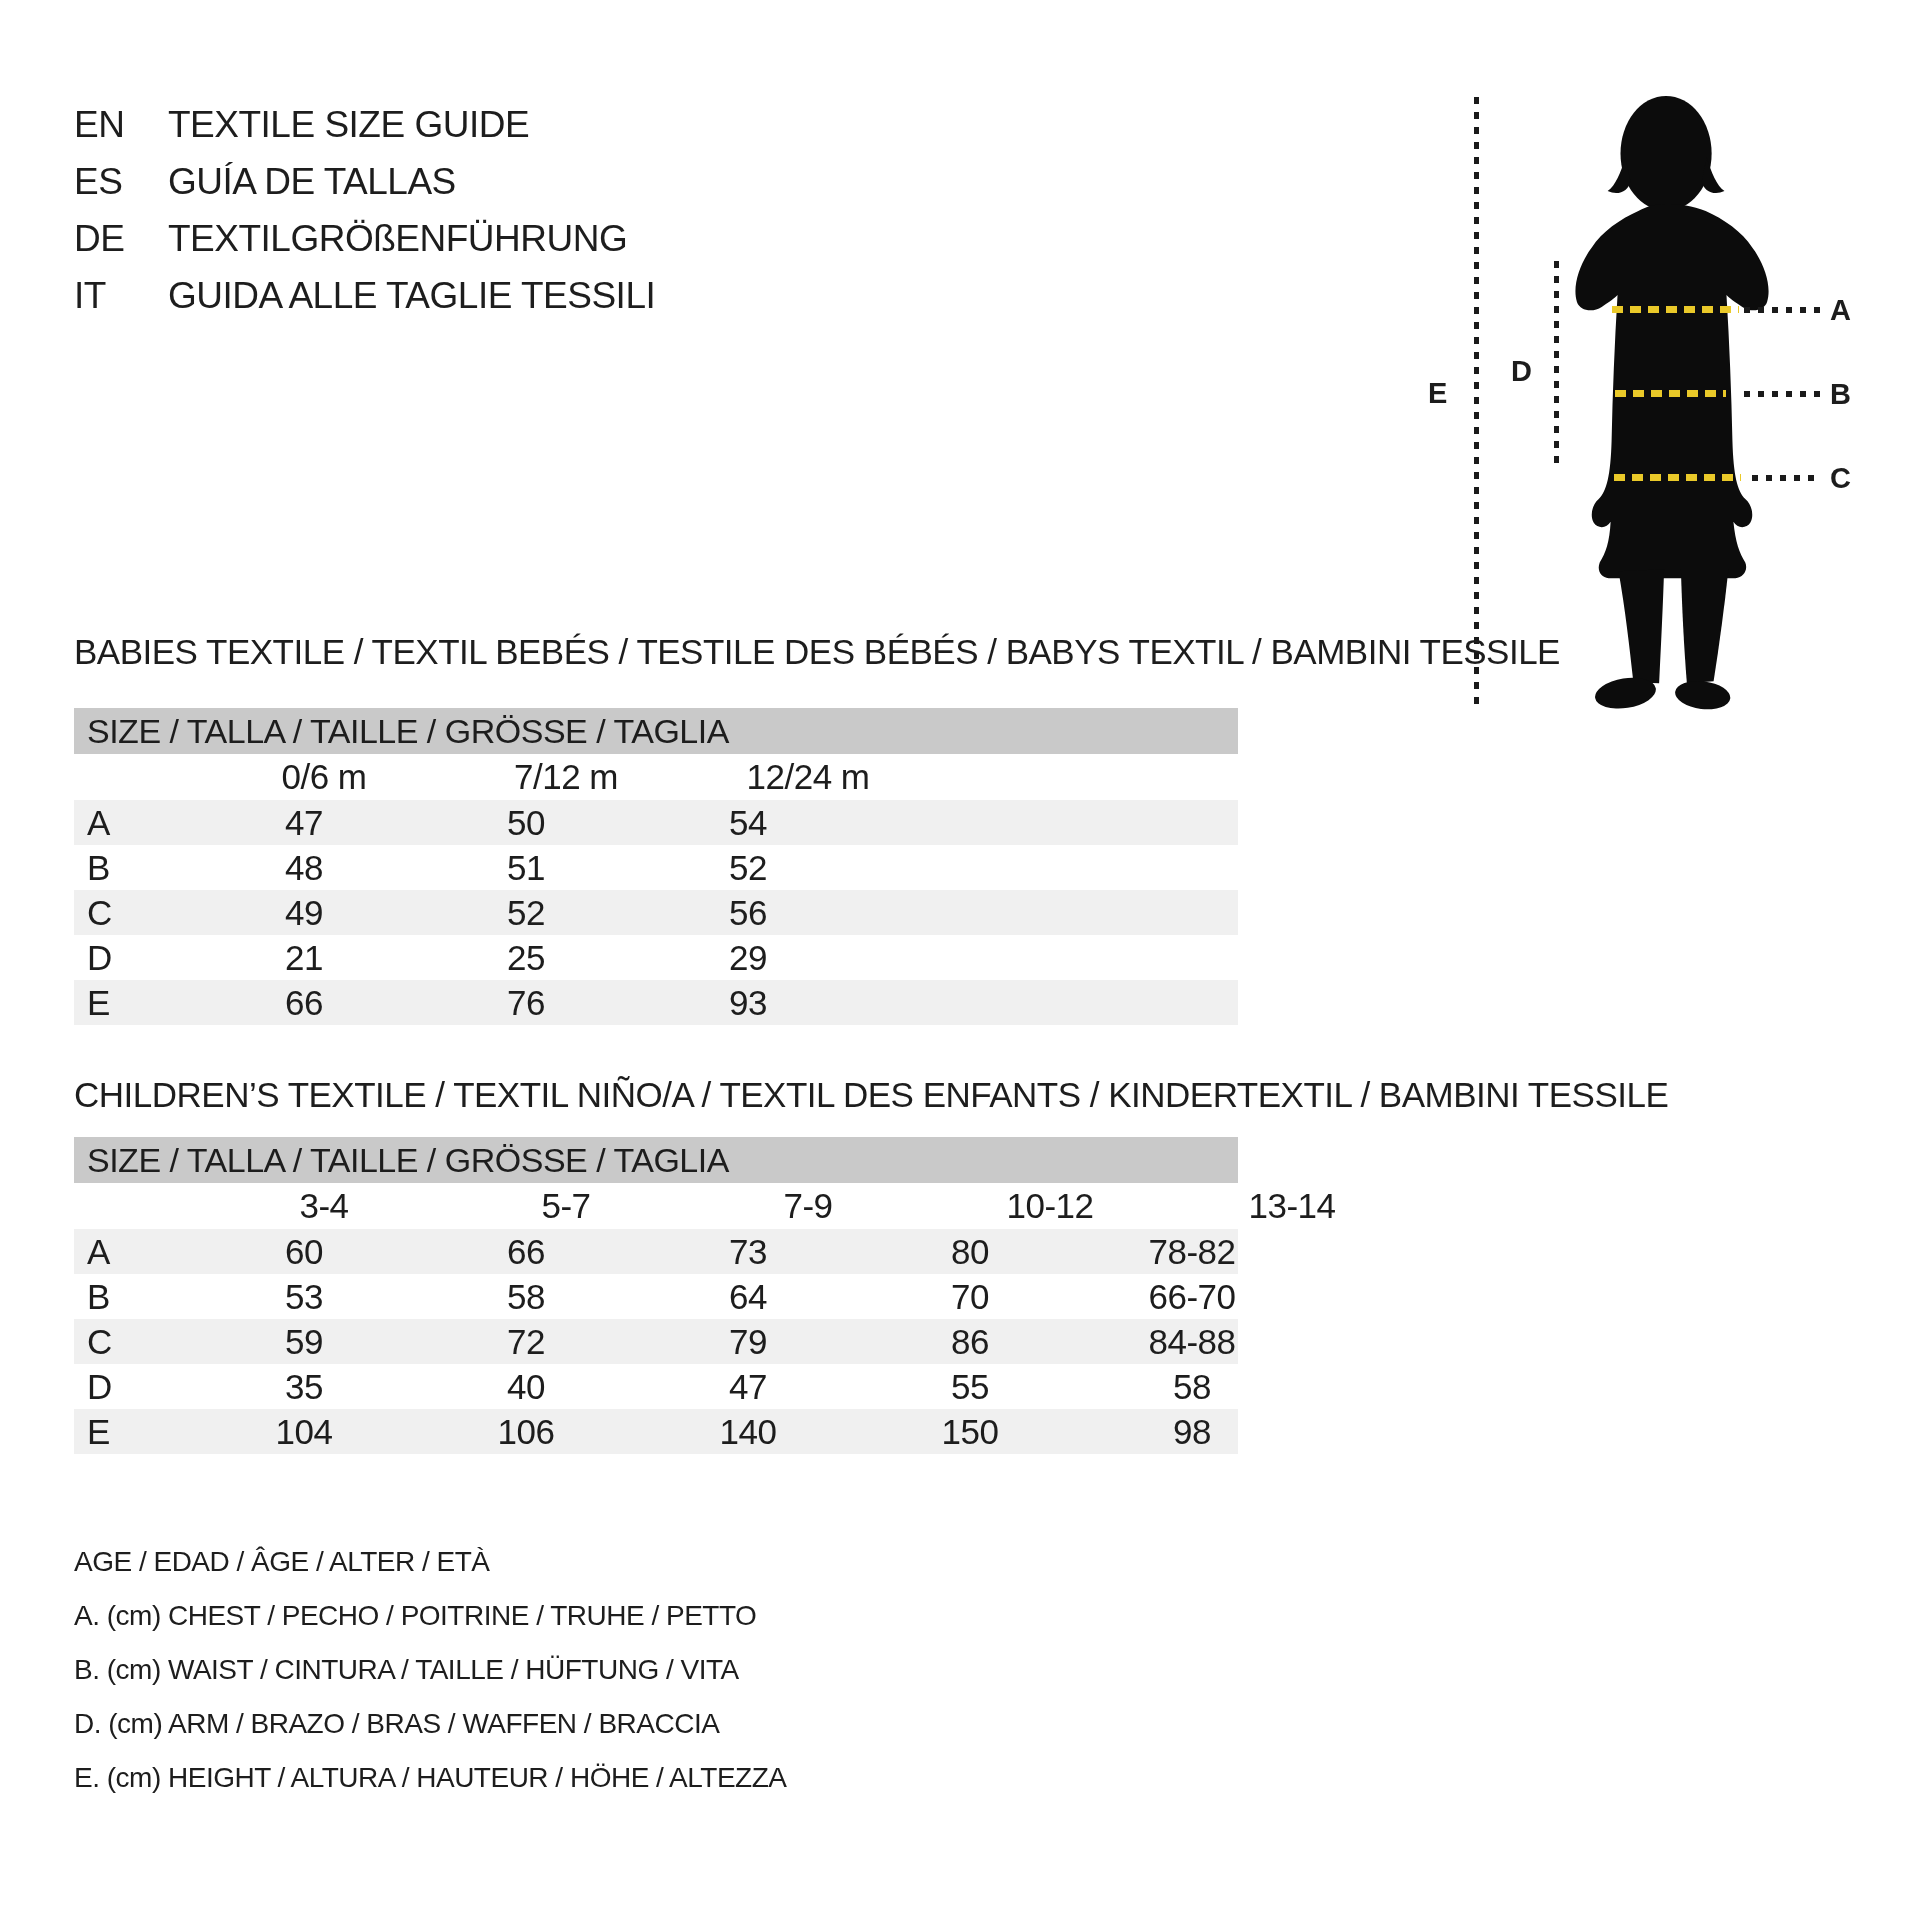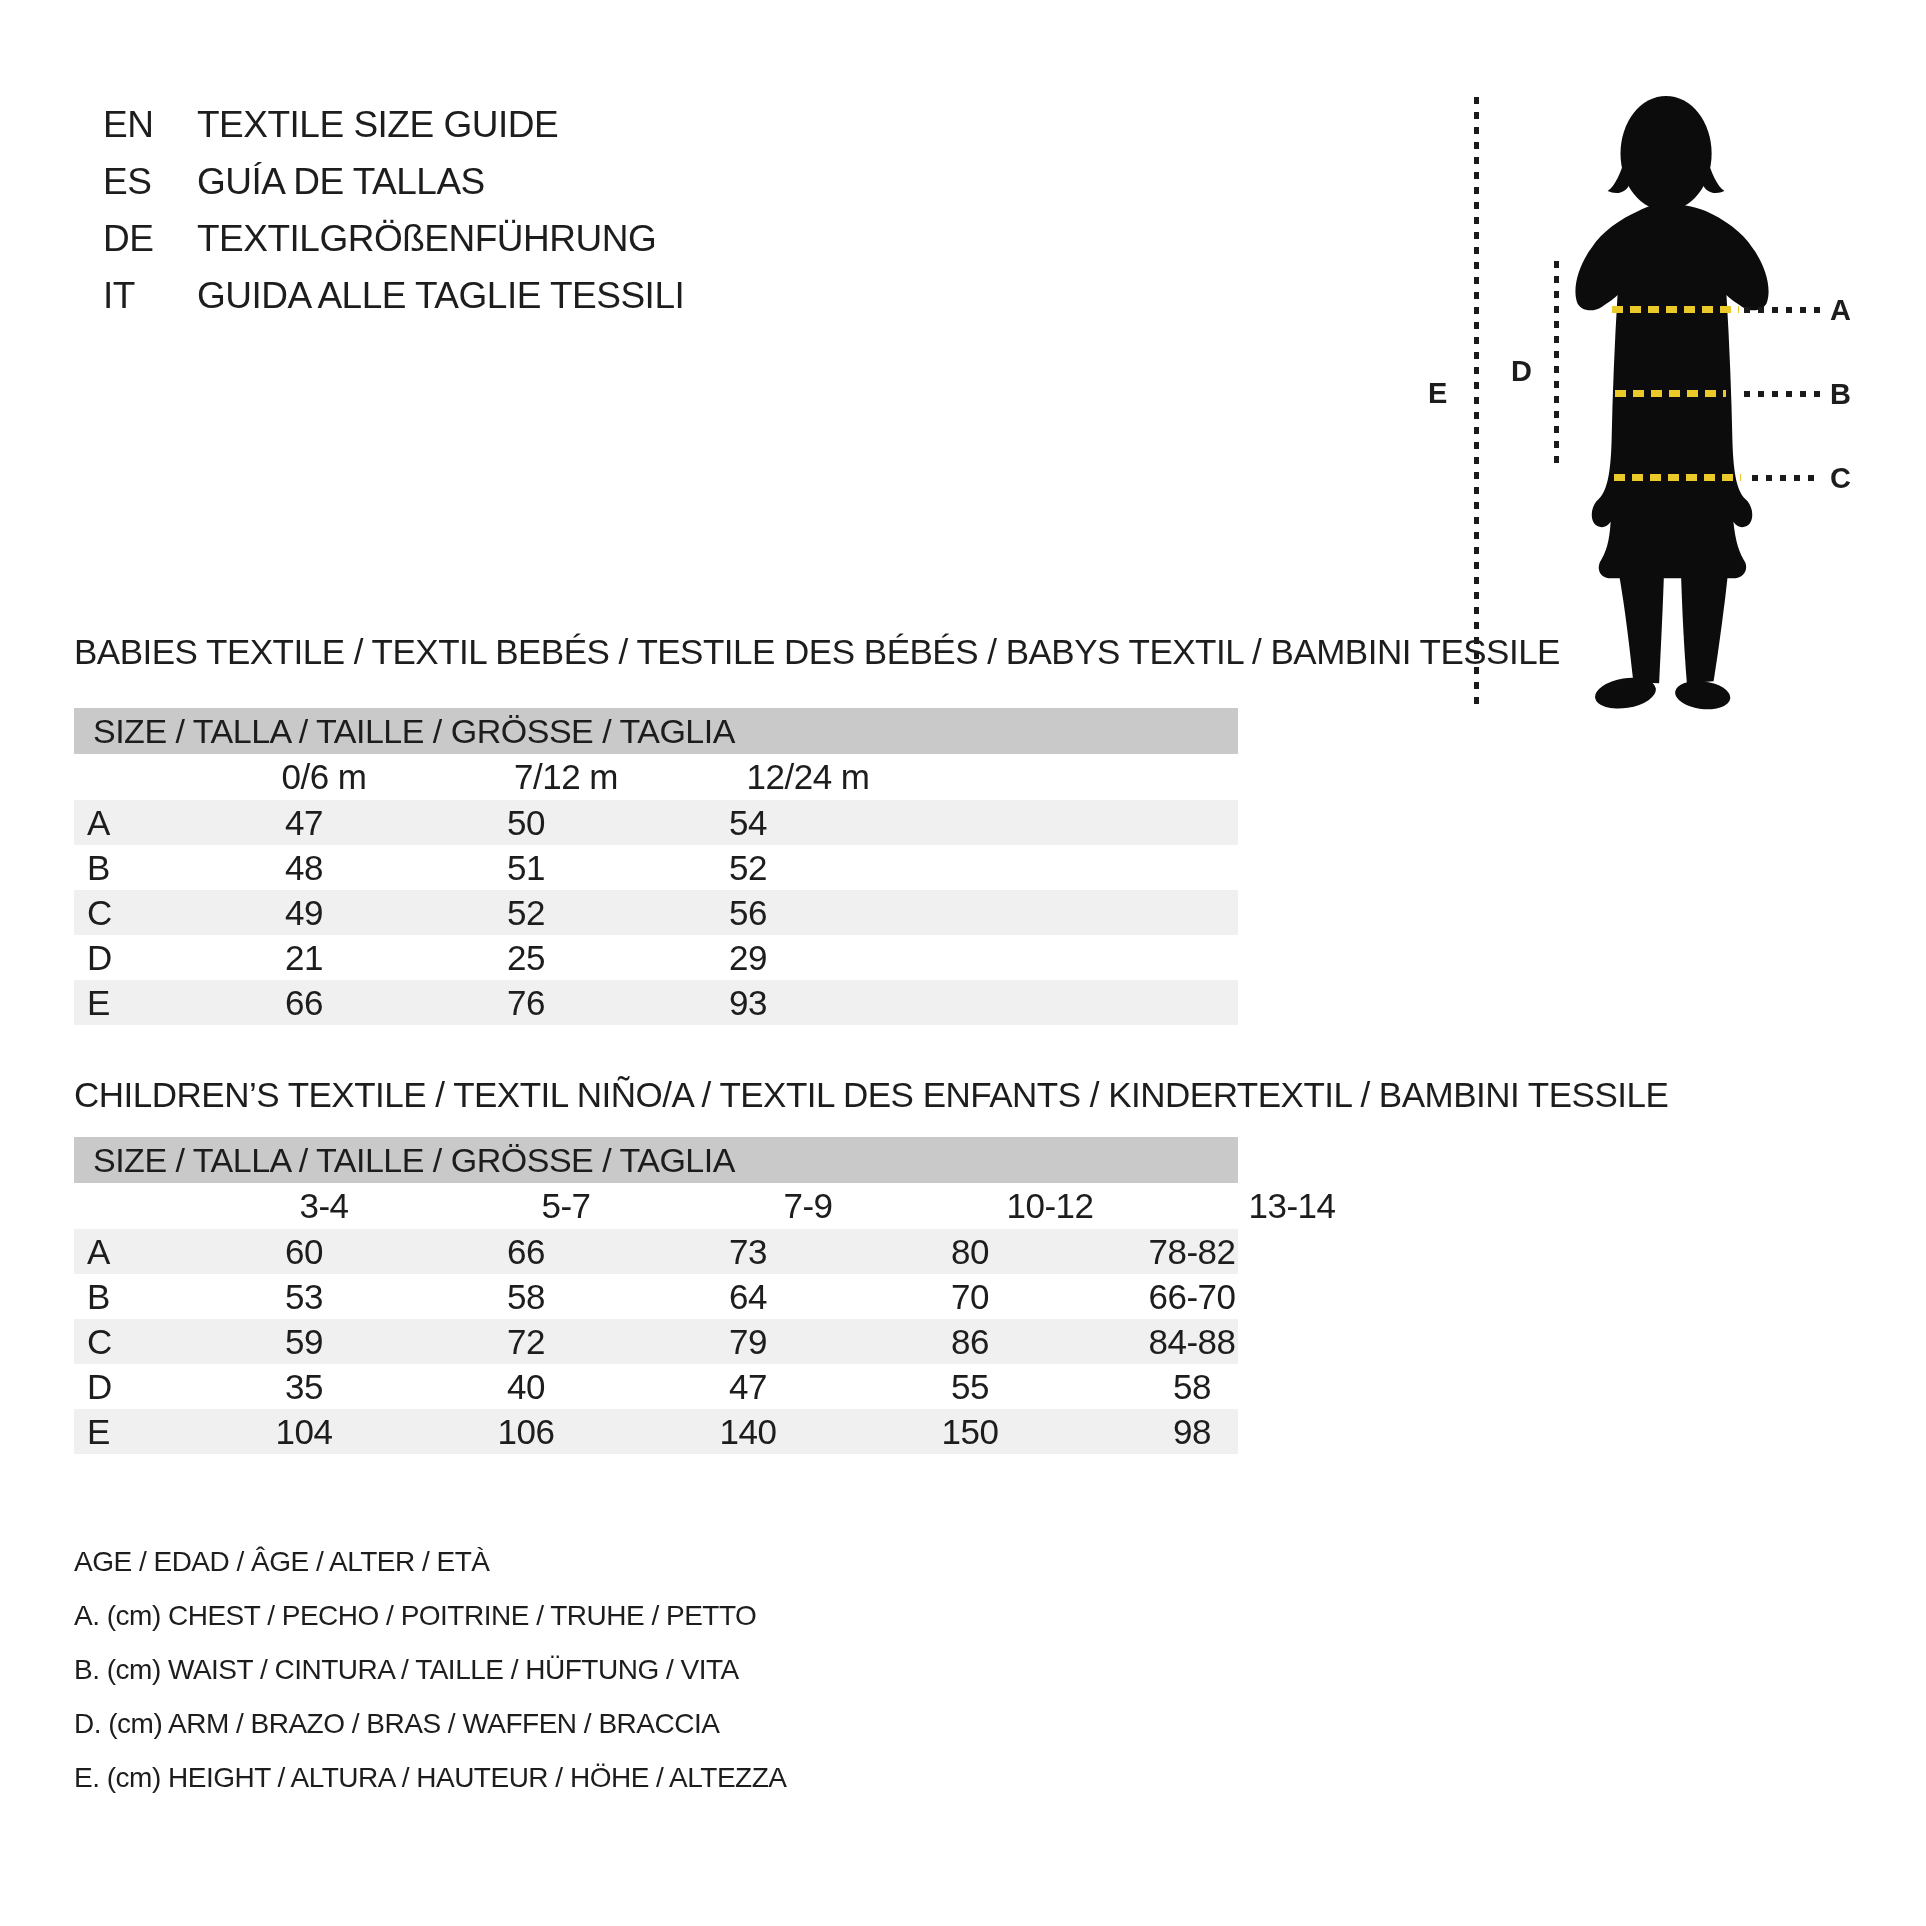--- a/index.html
+++ b/index.html
@@ -3,32 +3,32 @@
 <meta charset="utf-8">
 <style>
   html,body{margin:0;padding:0;background:#ffffff;}
   .canvas{
     position:relative;width:1927px;height:1927px;background:#ffffff;
     font-family:"Liberation Sans", sans-serif;color:#1d1d1d;overflow:hidden;
     letter-spacing:-0.5px;
   }
   
   .lang-list{position:absolute;left:74px;top:96px;}
-  .lang-row{height:57px;display:flex;align-items:center;font-size:37px;margin-left:29px;}
+  .lang-row{height:57px;display:flex;align-items:center;font-size:37px;}
   .lang-code{width:94px;flex:0 0 94px;}
   
   .section-title{position:absolute;left:74px;font-size:35px;white-space:nowrap;letter-spacing:-0.5px;}
   .babies-title{top:632px;}
   .children-title{top:1075px;text-align:center;}
   
   .size-table{position:absolute;left:74px;width:1164px;}
   .babies-table{top:708px;}
   .children-table{top:1137px;}
   .size-bar{height:46px;background:#c9c9c9;display:flex;align-items:center;
-    padding-left:19px;font-size:34px;box-sizing:border-box;}
+    padding-left:13px;font-size:34px;box-sizing:border-box;}
   .trow{display:flex;align-items:center;height:45px;font-size:35px;}
   .trow.colhead{height:46px;gap:20px;}
   .trow.striped{background:#f0f0f0;}
   .rlabel{width:119px;flex:0 0 119px;padding-left:13px;box-sizing:border-box;}
   .tcell{width:222px;flex:0 0 222px;text-align:center;}
   
   .legend{position:absolute;left:74px;top:1535px;}
   .legend-line{height:54px;display:flex;align-items:center;font-size:28px;white-space:nowrap;}
   
   .vdots{position:absolute;width:5px;

